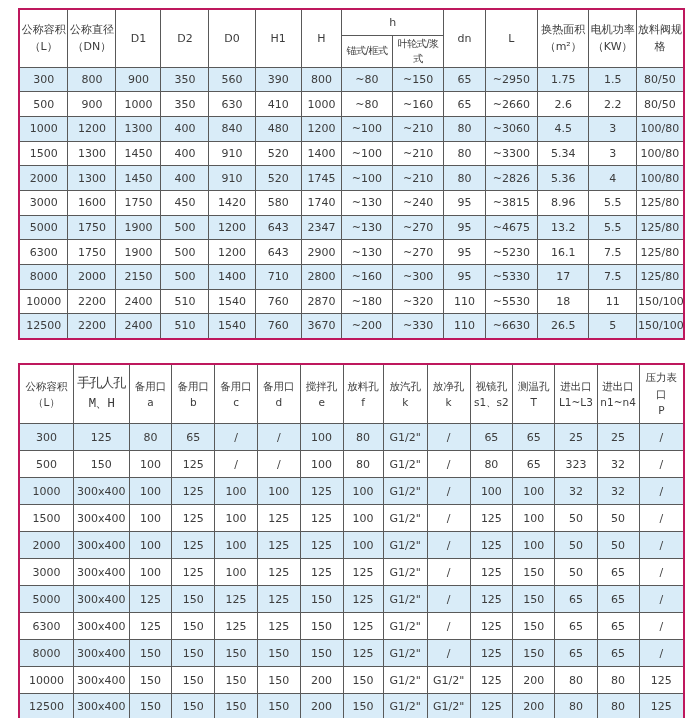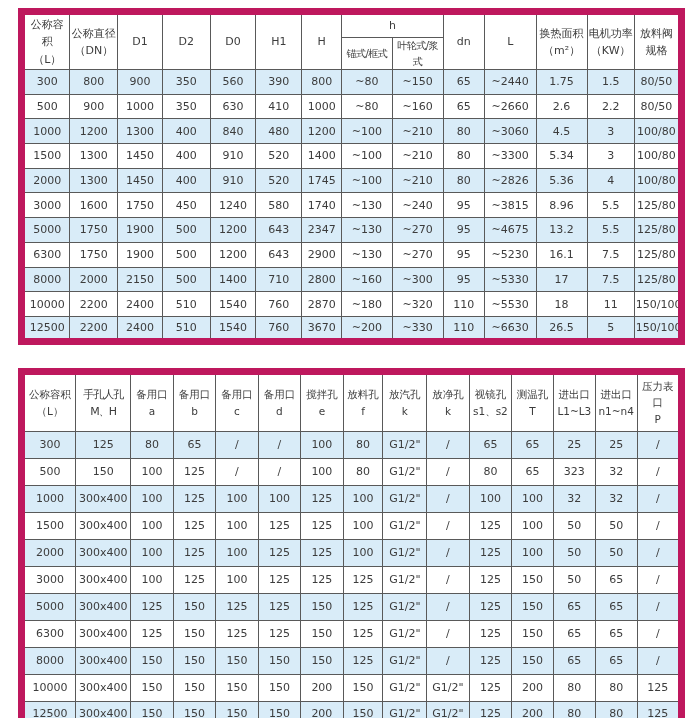--- a/index.html
+++ b/index.html
@@ -1,29 +1,29 @@
 <!DOCTYPE html>
 <html><head>
 <meta charset="utf-8">
 <style>
   html,body{margin:0;padding:0;background:#ffffff;}
   body{width:700px;height:718px;font-family:"DejaVu Sans","Liberation Sans",sans-serif;color:#3c3c3c;}
   .page{padding:8px 15px 6px 18px;}
-  table.spec{border-collapse:collapse;table-layout:fixed;width:667px;border:7px solid #be185d;}
+  table.spec{border-collapse:collapse;table-layout:fixed;width:667px;border:2px solid #be185d;}
   table.spec th,table.spec td{border:1px solid #595959;text-align:center;vertical-align:middle;padding:0 1px;overflow:hidden;font-weight:normal;}
   table.spec td{font-size:11px;background:#ffffff;}
   table.spec th{font-size:11px;white-space:pre-line;line-height:1.55;background:#ffffff;}
   tr.stripe td{background:#d9ecf8;}
   #table1 thead tr{height:26px;}
   #table1 tbody tr{height:24.7px;}
   #table1 th.sub{font-size:10px;letter-spacing:-0.5px;}
   #table2 thead tr{height:60px;}
   #table2 tbody tr{height:27px;}
   #table2 th{font-size:10.5px;}
-  #table2 th:nth-child(2){font-size:11px;letter-spacing:-1px;}
+  #table2 th:nth-child(2){font-size:13px;letter-spacing:-1px;font-family:Liberation Mono, monospace;}
   #table2{margin-top:23px;}
   
   #table1 col:nth-child(1){width:7.4%}
   #table1 col:nth-child(2){width:7.3%}
   #table1 col:nth-child(3){width:6.8%}
   #table1 col:nth-child(4){width:7.3%}
   #table1 col:nth-child(5){width:7.0%}
   #table1 col:nth-child(6){width:7.0%}
   #table1 col:nth-child(7){width:6.1%}
   #table1 col:nth-child(8){width:7.7%}
@@ -101,21 +101,21 @@
           <td>300</td>
           <td>800</td>
           <td>900</td>
           <td>350</td>
           <td>560</td>
           <td>390</td>
           <td>800</td>
           <td>~80</td>
           <td>~150</td>
           <td>65</td>
-          <td>~2440</td>
+          <td>~2950</td>
           <td>1.75</td>
           <td>1.5</td>
           <td>80/50</td>
         </tr>
         <tr>
           <td>500</td>
           <td>900</td>
           <td>1000</td>
           <td>350</td>
           <td>630</td>
@@ -175,21 +175,21 @@
           <td>~2826</td>
           <td>5.36</td>
           <td>4</td>
           <td>100/80</td>
         </tr>
         <tr>
           <td>3000</td>
           <td>1600</td>
           <td>1750</td>
           <td>450</td>
-          <td>1240</td>
+          <td>1420</td>
           <td>580</td>
           <td>1740</td>
           <td>~130</td>
           <td>~240</td>
           <td>95</td>
           <td>~3815</td>
           <td>8.96</td>
           <td>5.5</td>
           <td>125/80</td>
         </tr>

